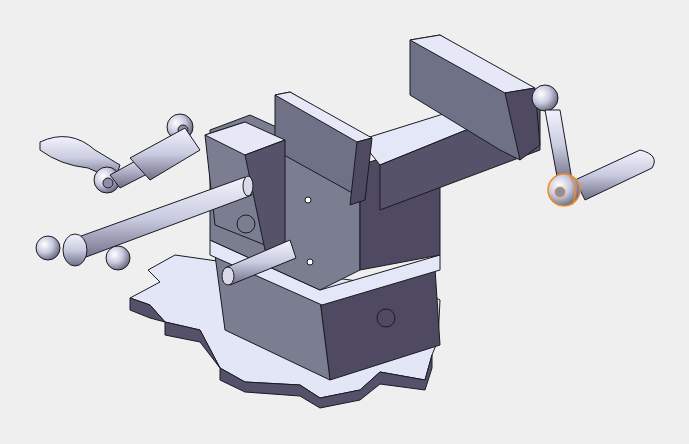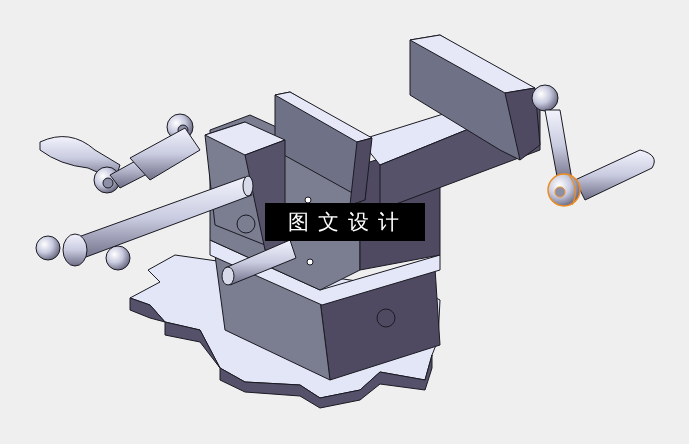--- a/index.html
+++ b/index.html
@@ -80,14 +80,13 @@
       <path d="M545,110 L560,110 L572,180 L558,182 Z" fill="url(#rod)"></path>
       <path d="M575,180 L640,150 Q660,155 652,168 L585,200 Z" fill="url(#rod)"></path>
 
       <g>
         <circle cx="564" cy="190" r="16" fill="url(#ball)" stroke="#f08c1e" stroke-width="1.5"></circle>
         <circle cx="560" cy="192" r="5" fill="#8d8fa6" stroke="#f08c1e"></circle>
         <path d="M569,175 Q580,190 572,205" fill="none" stroke="#f08c1e" stroke-width="1.2"></path>
       </g>
     </g>
   </svg>
-  <div class="watermark">图文设计</div>
 </div>
 
 </body></html>

